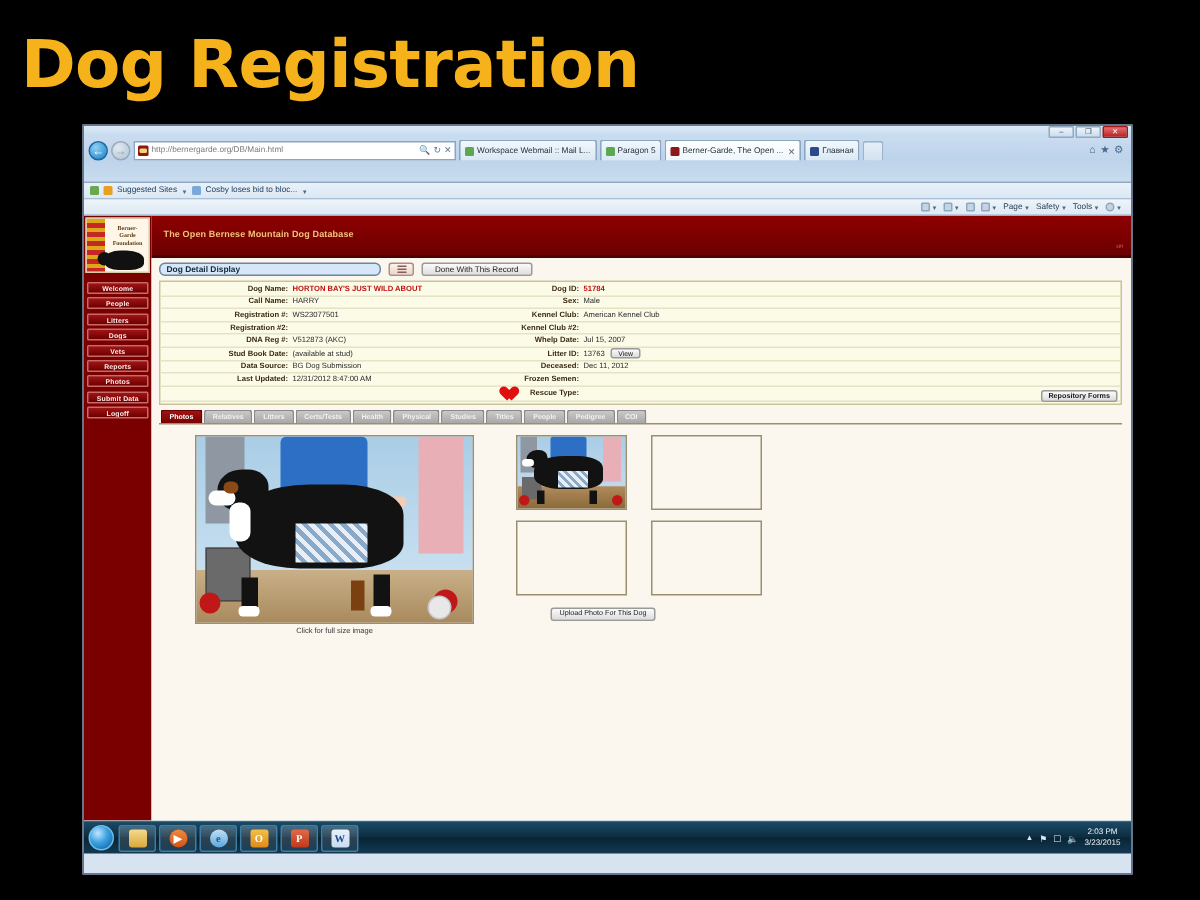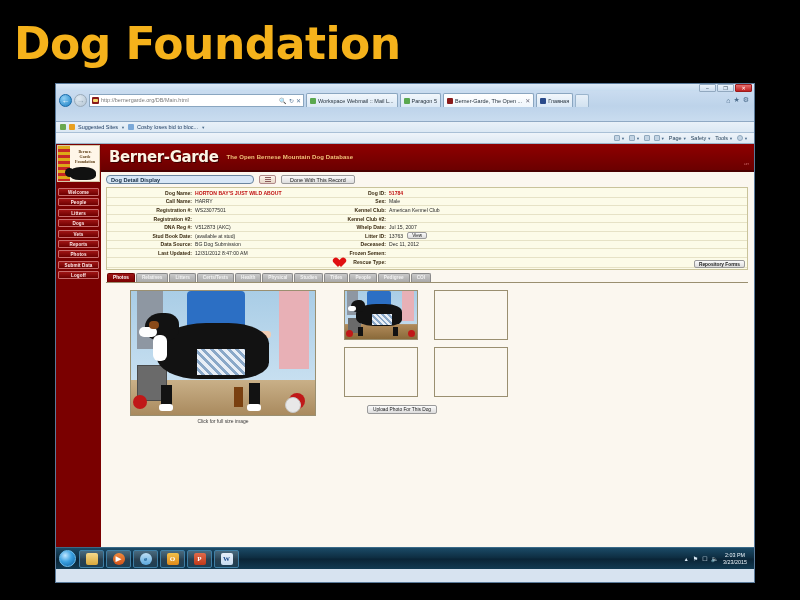--- a/index.html
+++ b/index.html
@@ -447,21 +447,21 @@
     margin-left: auto; display: flex; align-items: center; gap: 4px;
     padding-right: 4px; color: #d8e8f4; font-size: 6px;
   }
   .clock { text-align: center; line-height: 7px; font-size: 5.4px; color: #eef6fc; }
 </style>
 </head>
 <body>
 
 <div id="slide">
 
-  <div id="slide-title">Dog Foundation</div>
+  <div id="slide-title">Dog Registration</div>
 
   <div id="window">
 
     <div class="ie-chrome">
 
       <div class="title-strip">
         <div class="win-buttons">
           <div class="win-btn">–</div>
           <div class="win-btn">❐</div>
           <div class="win-btn close">✕</div>
@@ -574,21 +574,20 @@
           <div class="nav-btn">Reports</div>
           <div class="nav-btn">Photos</div>
           <div class="nav-btn">Submit Data</div>
           <div class="nav-btn">Logoff</div>
         </div>
       </div>
 
       <div class="main-col">
 
         <div class="bg-banner">
-          <span class="bg-wordmark">Berner-Garde</span>
           <span class="bg-tagline">The Open Bernese Mountain Dog Database</span>
           <span class="bg-corner">“”</span>
         </div>
 
         <div class="content-area">
 
           <div class="tool-row">
             <div class="mode-field">Dog Detail Display</div>
             <div class="mini-btn">
               <span class="bars">

